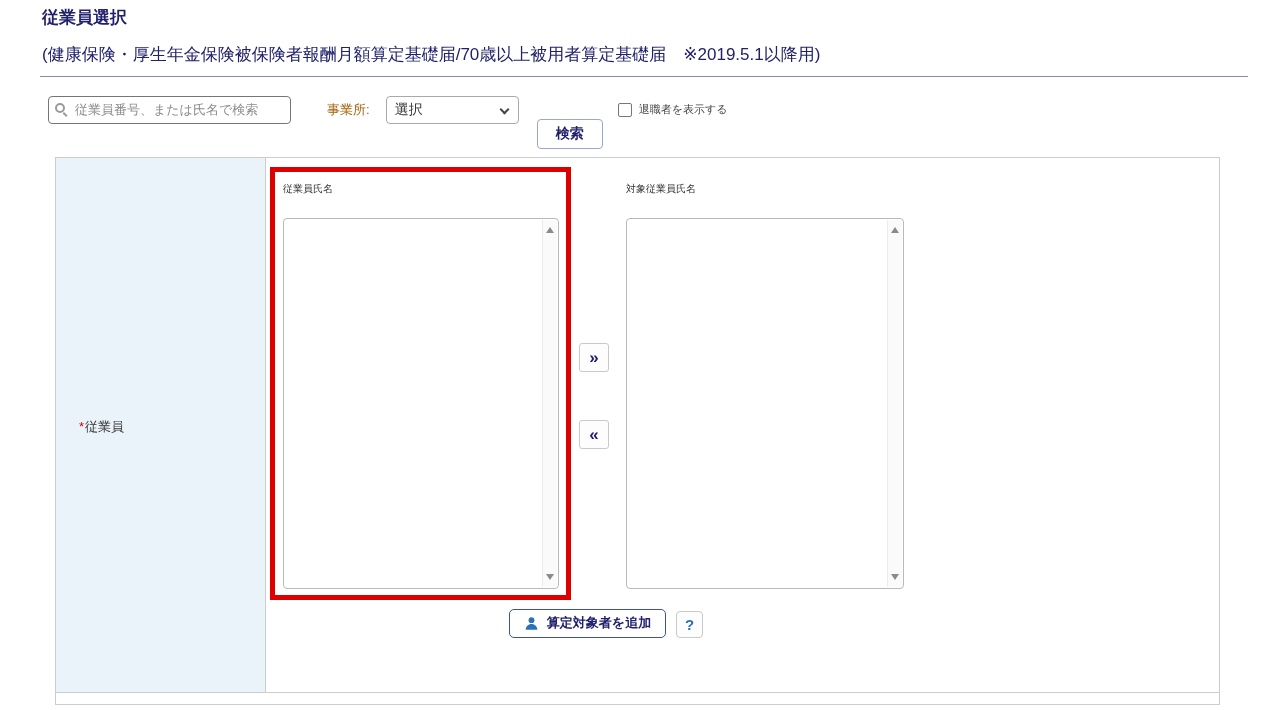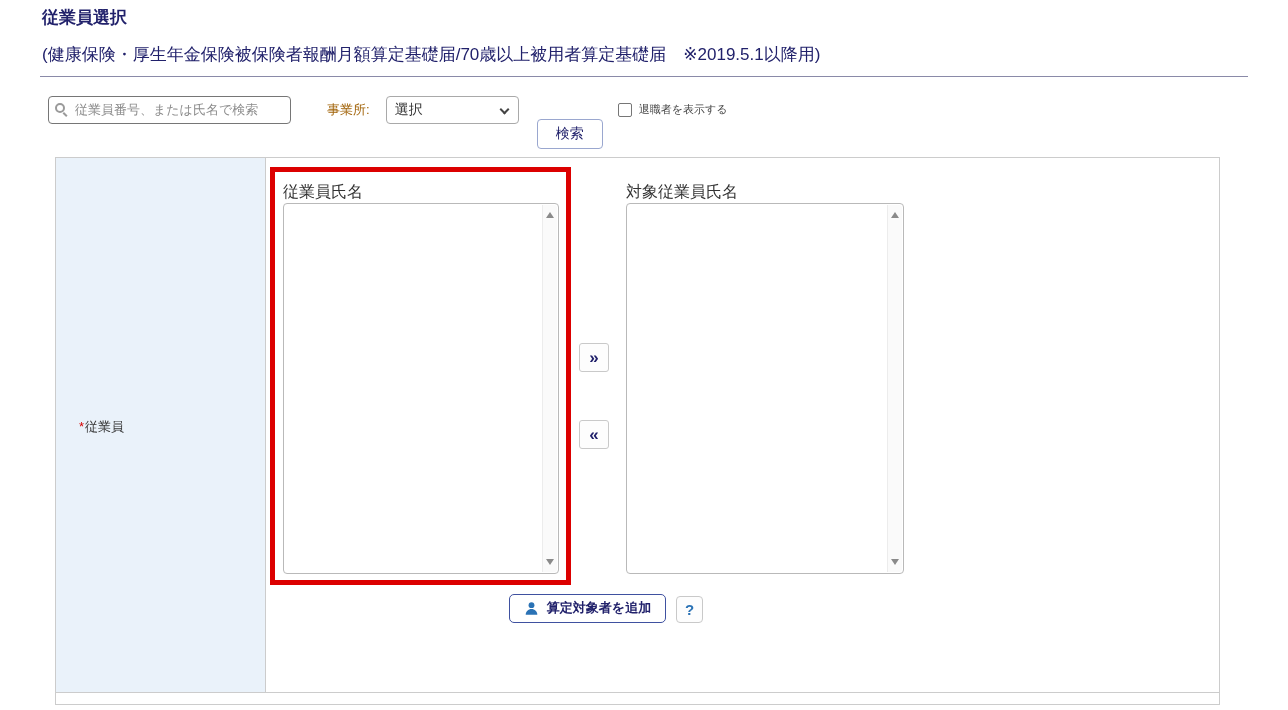--- a/index.html
+++ b/index.html
@@ -109,21 +109,21 @@
     transform: rotate(45deg);
   }
   .search-button {
     margin-left: 18px;
     width: 66px;
     height: 30px;
     background: #ffffff;
     border: 1px solid #9aa7cf;
     border-radius: 4px;
     font-size: 14px;
-    font-weight: normal;
+    font-weight: bold;
     color: #21216b;
     font-family: inherit;
     cursor: pointer;
     margin-top: 48px;
   }
   .retired-wrap {
     display: flex;
     align-items: center;
     margin-left: 15px;
   }
@@ -168,22 +168,23 @@
 
   .panels { display: flex; align-items: flex-start; }
 
   .red-highlight-box {
     margin: 9px 0 0 4px;
     border: 5px solid #dc0000;
     padding: 10px 7px 6px 8px;
     width: 301px;
   }
   .list-title {
-    font-size: 16px;
+    font-size: 10px;
     color: #333;
+    margin-bottom: 22px;
   }
   .listbox {
     position: relative;
     height: 371px;
     border: 1px solid #b9b9b9;
     border-radius: 4px;
     background: #ffffff;
     overflow: hidden;
   }
   .listbox-left { width: 276px; }

